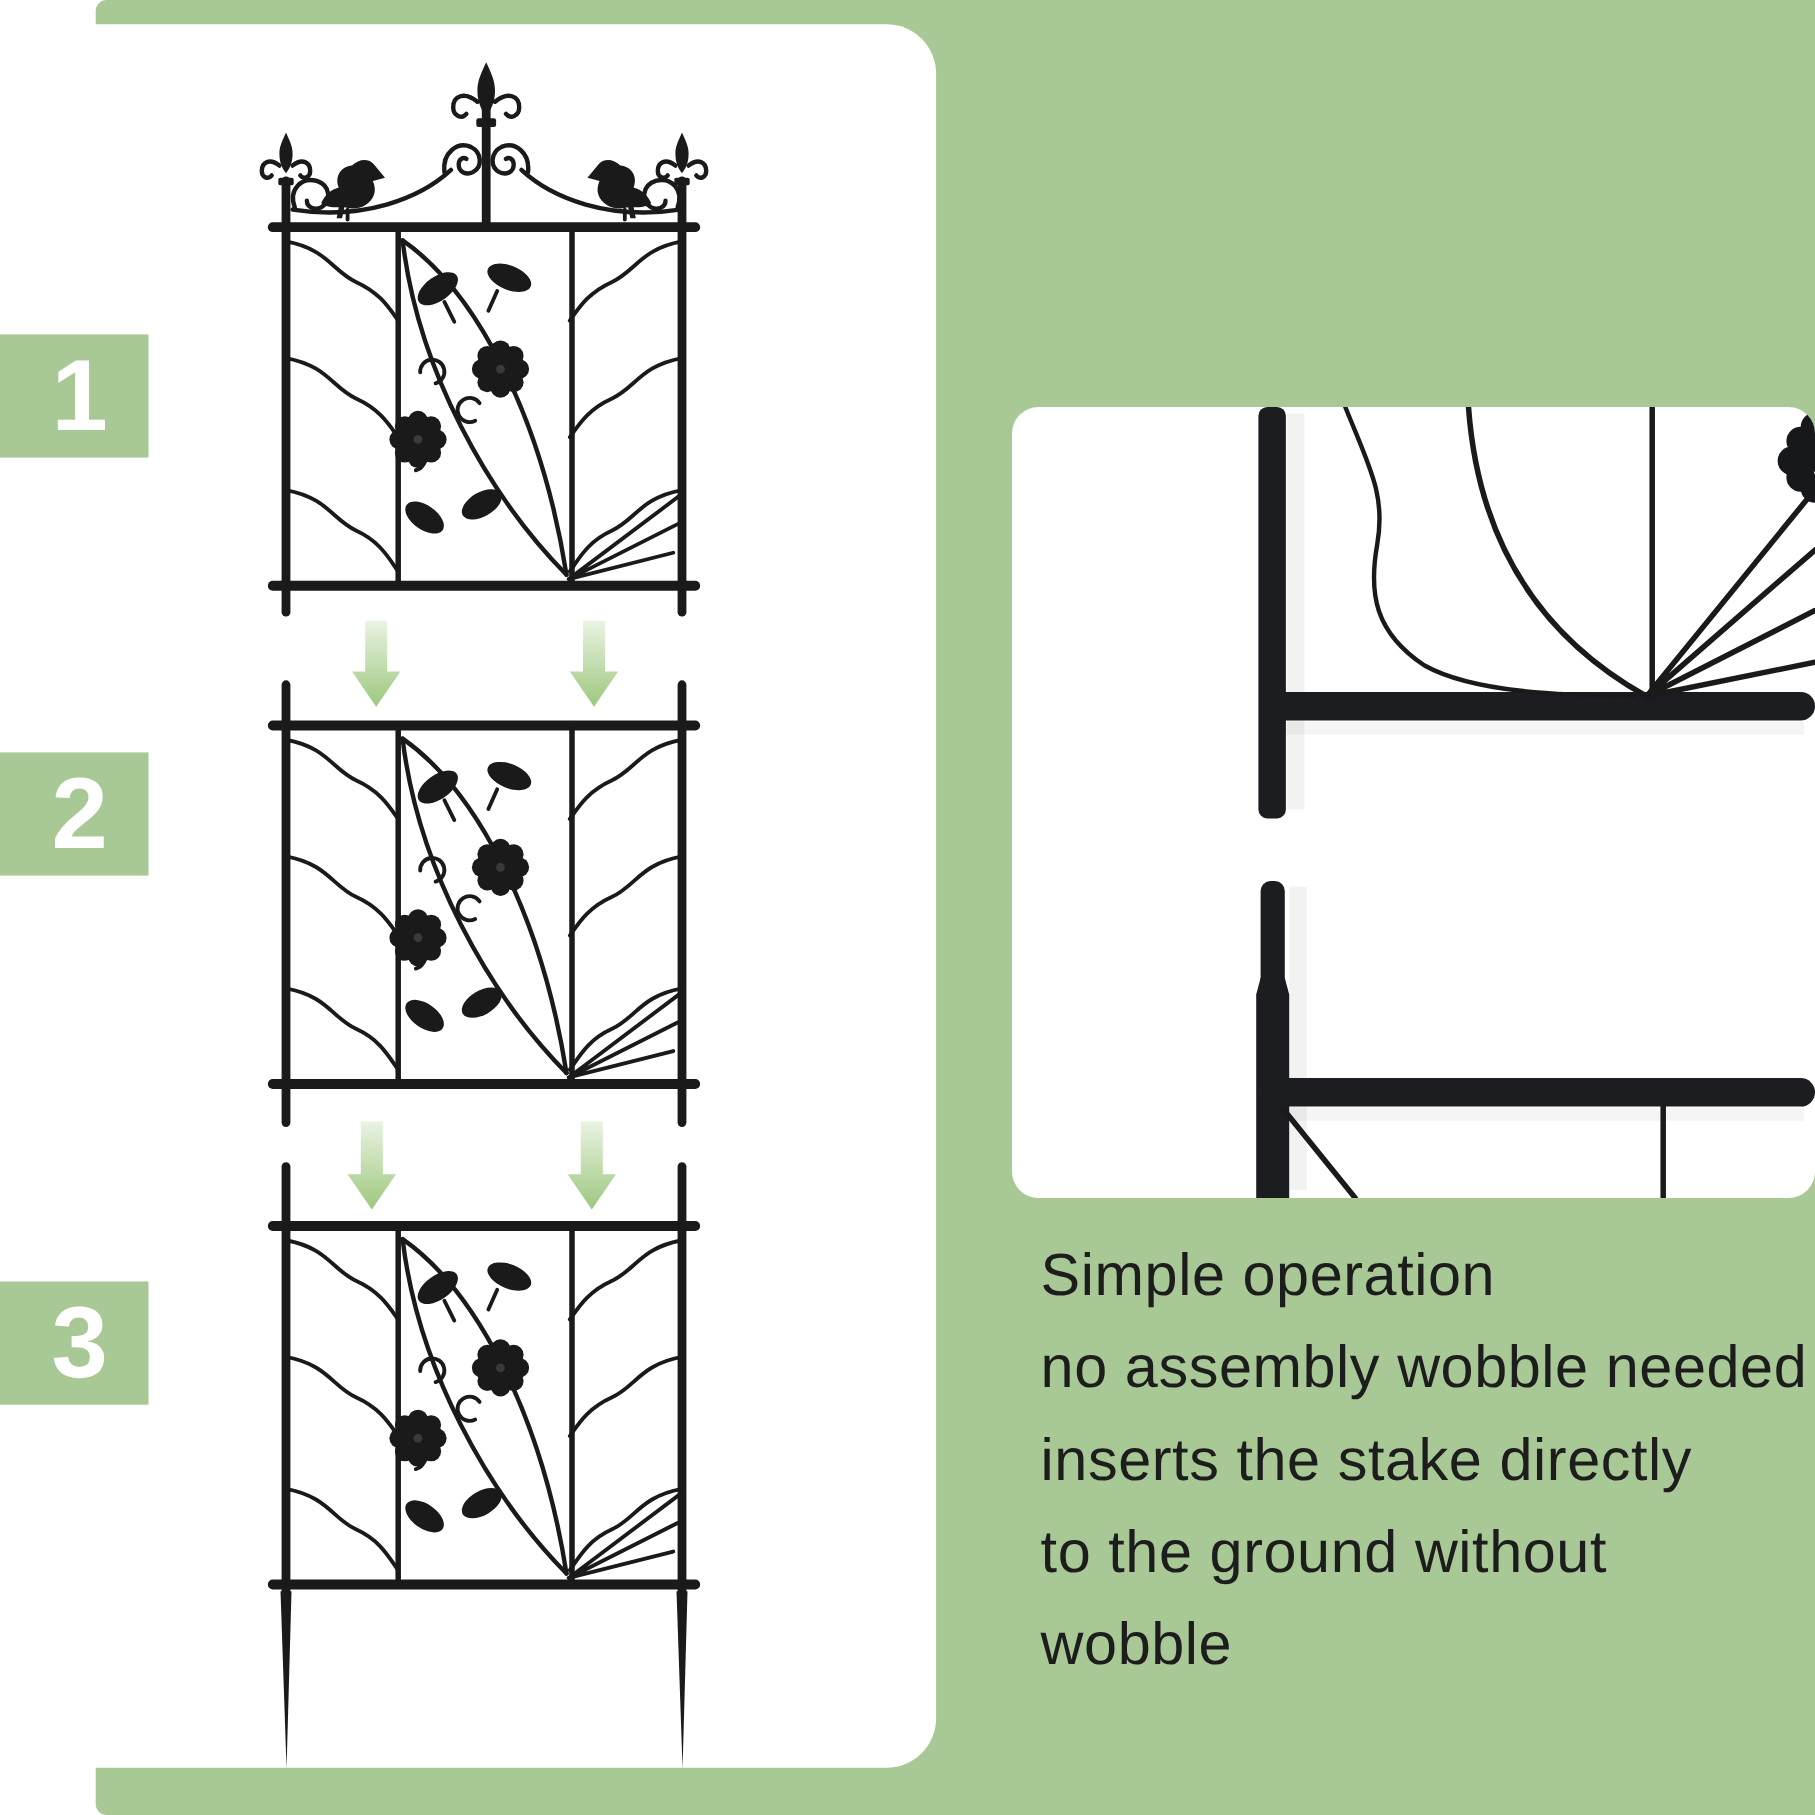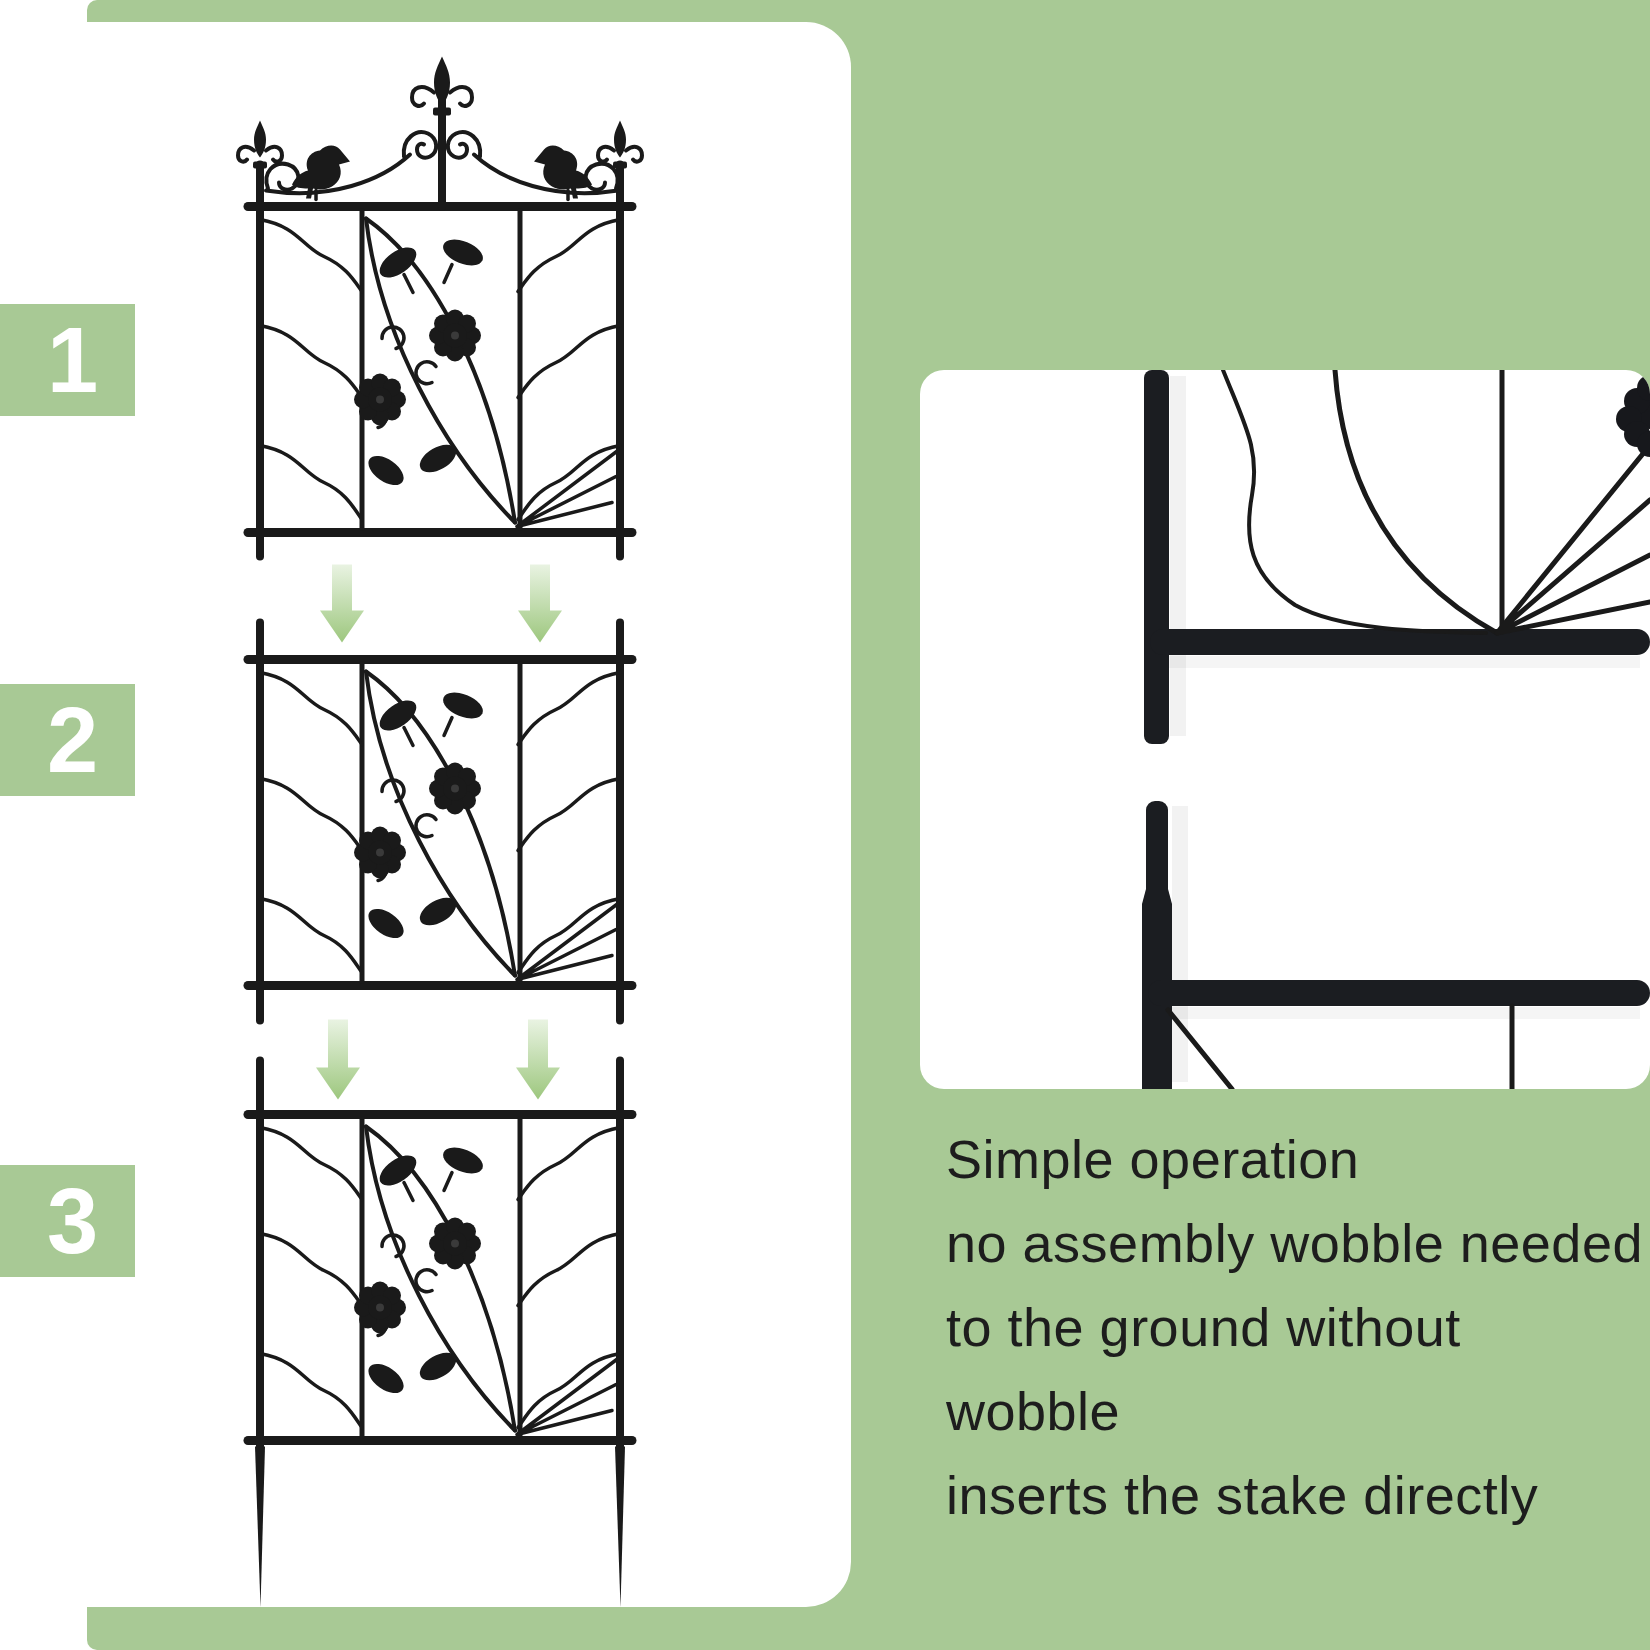--- a/index.html
+++ b/index.html
@@ -224,17 +224,17 @@
       <path fill="#1b1d21" d="M226,519 L248,519 L252,534 L252,719 L222,719 L222,534 Z"></path>
       <rect x="228" y="610" width="502" height="26" rx="13" fill="#1b1d21"></rect>
       <line class="rail-thin" x1="248" y1="640" x2="312" y2="719"></line>
       <line class="rail-thin" x1="592" y1="636" x2="592" y2="719"></line>
     </svg>
   </div>
 
   <div class="caption">
     <div>Simple operation</div>
     <div>no assembly wobble needed</div>
+    <div>inserts the stake directly</div>
     <div>to the ground without wobble</div>
-    <div>inserts the stake directly</div>
   </div>
 
 </div>
 
 </body></html>

